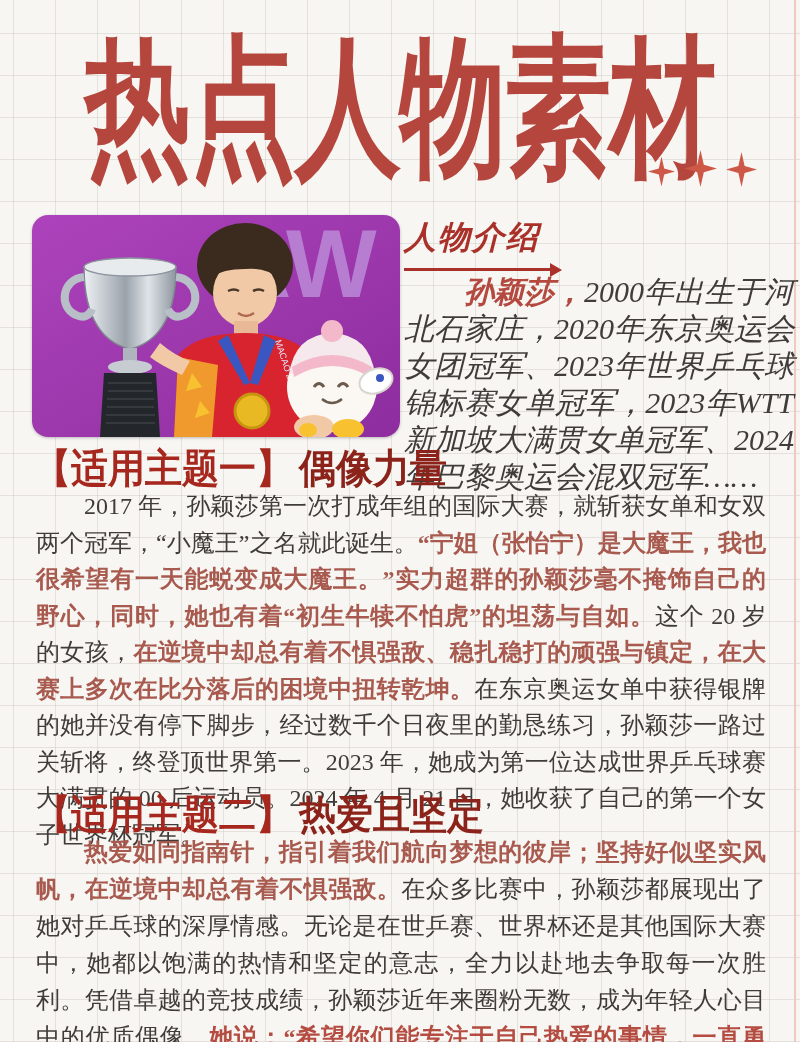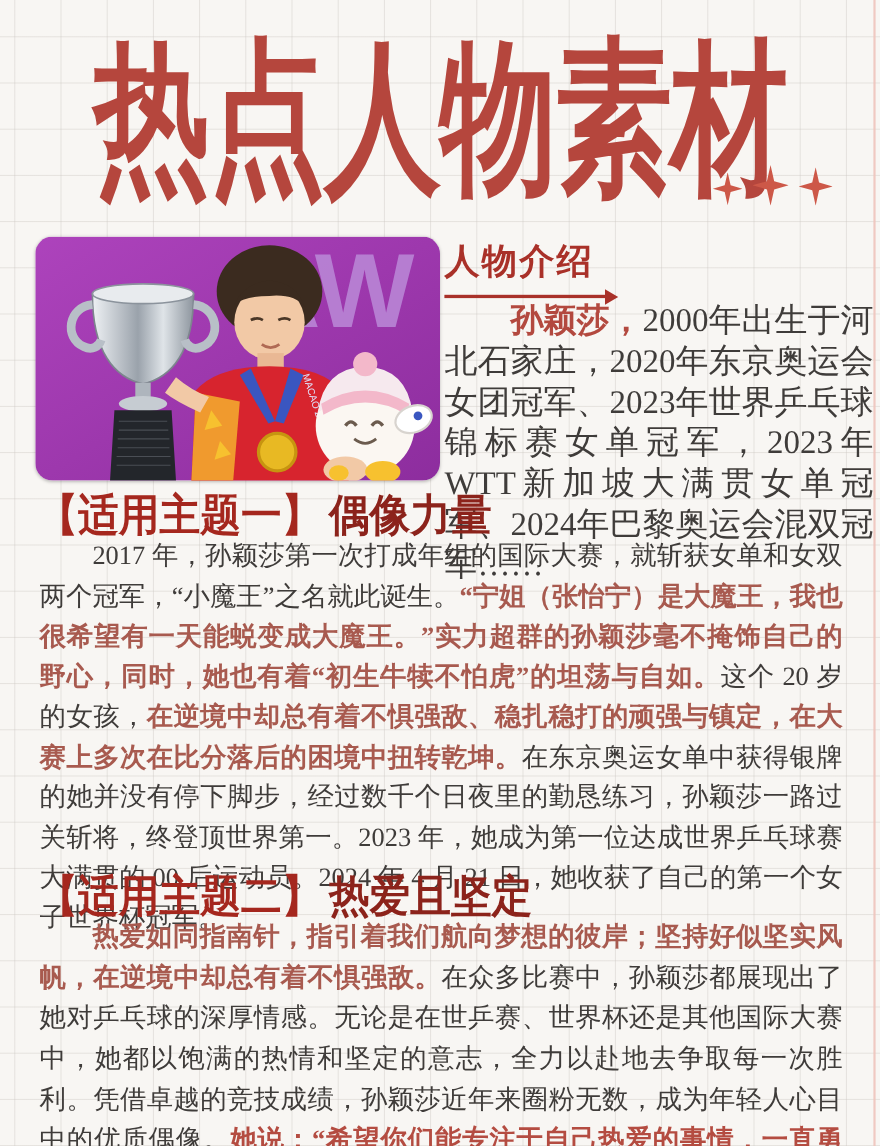--- a/index.html
+++ b/index.html
@@ -24,21 +24,21 @@
   .sparkles{position:absolute;top:150px;left:648px;width:130px;display:flex;align-items:center;gap:9px;}
   .sparkle{display:inline-block;background:#cd5848;
     clip-path:polygon(50% 0%,60% 40%,100% 50%,60% 60%,50% 100%,40% 60%,0% 50%,40% 40%);}
   .sp1{width:27px;height:30px;margin-top:6px;}
   .sp2{width:33px;height:37px;}
   .sp3{width:31px;height:35px;margin-top:2px;}
   
   .photo{position:absolute;left:32px;top:215px;width:368px;height:222px;border-radius:16px;overflow:hidden;box-shadow:0 1px 3px rgba(0,0,0,.25);}
   .photo svg{display:block;}
   
-  .intro{position:absolute;left:404px;top:216px;width:390px;}
+  .intro{position:absolute;left:404px;top:216px;width:390px;font-style:italic;}
   .intro-heading{font-size:32px;font-weight:bold;color:#a93129;letter-spacing:2px;}
   .intro-arrow{position:relative;margin-top:8px;width:148px;height:3px;background:#a93129;}
   .intro-arrow:after{content:"";position:absolute;right:-10px;top:-5px;border-left:12px solid #a93129;border-top:7px solid transparent;border-bottom:7px solid transparent;}
   .intro-text{margin-top:2px;font-size:30px;line-height:37px;color:#3f3c3a;text-align:justify;text-indent:2em;}
   
   .sec-heading{position:absolute;left:34px;white-space:nowrap;font-weight:900;font-size:37px;transform:scaleY(1.08);transform-origin:left top;}
   .sec-heading .bracket{color:#a5271e;}
   .sec-heading .sec-title{color:#8c231b;margin-left:6px;}
   .sec1-h{top:442px;}
   .sec2-h{top:788px;}

